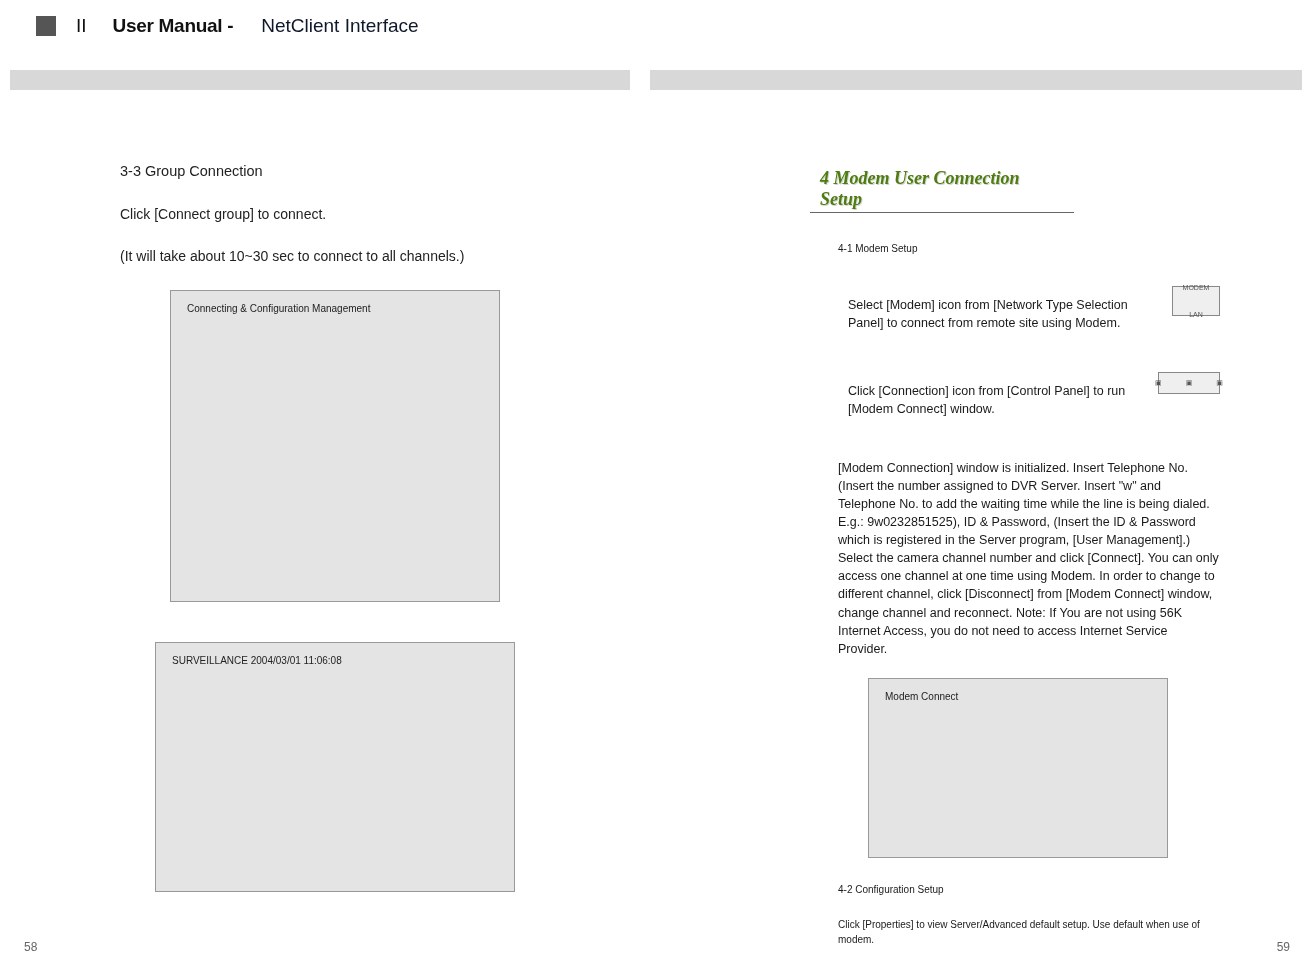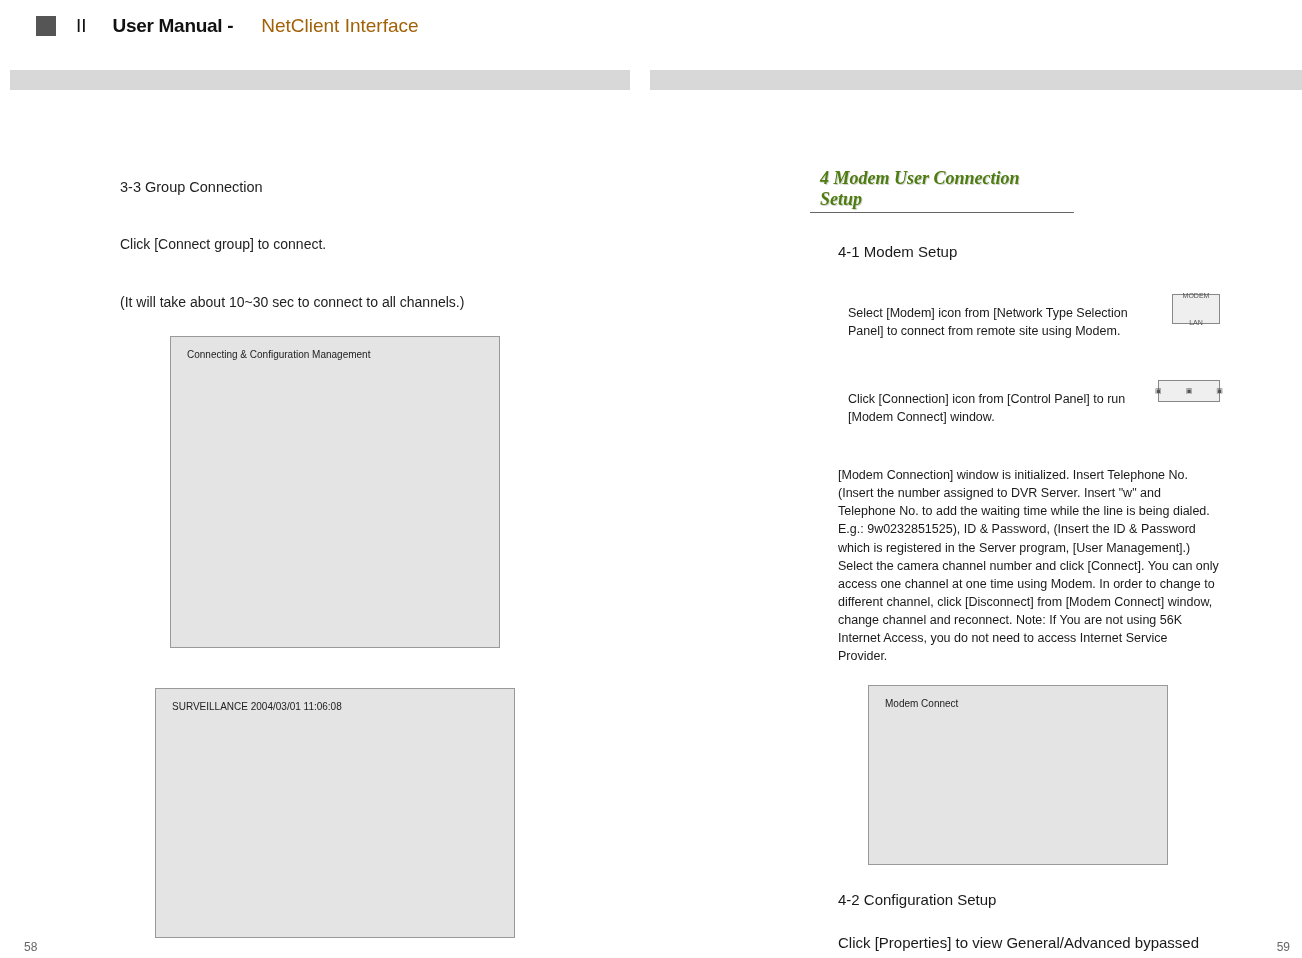--- a/index.html
+++ b/index.html
@@ -31,21 +31,21 @@
     font-weight: 400;
     margin-right: 6px;
   }
   .header-strong {
     font-weight: 900;
     font-family: "Arial Black", Arial, sans-serif;
     letter-spacing: -0.3px;
     margin-right: 8px;
   }
   .header-sub {
-    color: #a16207;
+    color: #0f172a;
     font-weight: 400;
   }
   .band {
     position: absolute;
     top: 60px; left: 0; right: 0;
     height: 18px;
     background: #d8d8d8;
   }
   .band-gap {
     position: absolute;
@@ -65,21 +65,20 @@
     position: absolute;
     left: 790px;
     top: 138px;
     width: 450px;
   }
   .sec-small {
     font-size: 14px;
     font-weight: 400;
     color: #222;
     line-height: 1.55;
-    margin-top: 16px;
   }
   .sec-title {
     font-size: 14.5px;
     color: #222;
     margin-bottom: 2px;
   }
   .figure {
     background: #e4e4e4;
     border: 1px solid #999;
     display: flex;
@@ -108,21 +107,21 @@
     width: 264px;
     text-shadow: 1px 1px 0 rgba(0,0,0,.18);
   }
   .indent { padding-left: 18px; }
   .right-body-sm {
     font-size: 12.5px;
     line-height: 1.45;
     color: #1a1a1a;
   }
   .right-body-md {
-    font-size: 15px;
+    font-size: 10px;
     line-height: 1.5;
     color: #1a1a1a;
   }
   .text-block { margin-bottom: 10px; }
   .icon-box {
     width: 48px; height: 30px;
     border: 1px solid #888;
     background: #efefef;
     display: inline-flex;
     flex-direction: column;
@@ -215,18 +214,18 @@
 
     <div class="right-body-sm text-block" style="max-width:420px">[Modem Connection] window is initialized. Insert Telephone No.(Insert the number assigned to DVR Server. Insert "w" and Telephone No. to add the waiting time while the line is being dialed. E.g.: 9w0232851525), ID &amp; Password, (Insert the ID &amp; Password which is registered in the Server program, [User Management].) Select the camera channel number and click [Connect]. You can only access one channel at one time using Modem. In order to change to different channel, click [Disconnect] from [Modem Connect] window, change channel and reconnect. Note: If You are not using 56K Internet Access, you do not need to access Internet Service Provider.</div>
 
     <div class="figure fig3">
       <div class="fig-inner-title">Modem Connect</div>
     </div>
 
     <div class="right-body-md">4-2 Configuration Setup</div>
 
 
-    <div class="right-body-md" style="max-width:400px">Click [Properties] to view General/Advanced bypassed setup. Use default when use of modem.</div>
+    <div class="right-body-md" style="max-width:400px">Click [Properties] to view Server/Advanced default setup. Use default when use of modem.</div>
   </div>
 </div>
 
 <div class="page-num left">58</div>
 <div class="page-num right">59</div>
 
 </body></html>

